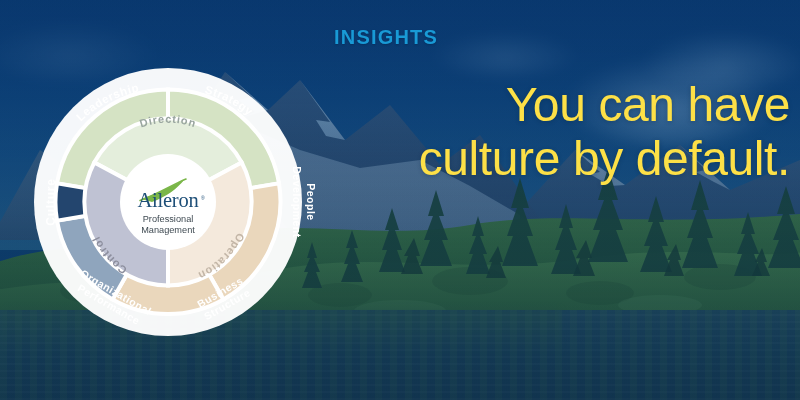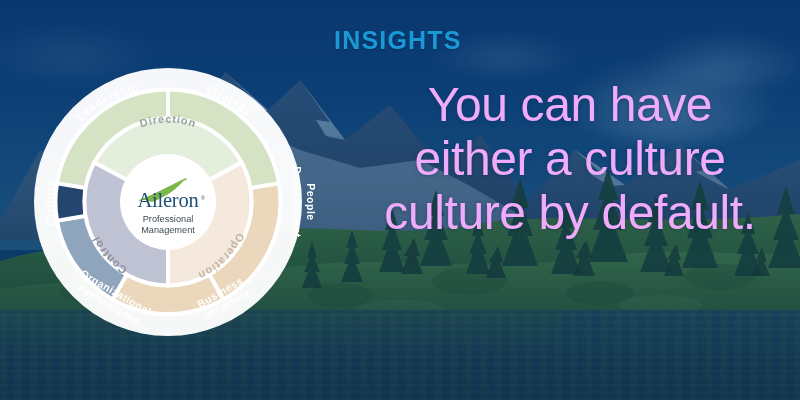--- a/index.html
+++ b/index.html
@@ -79,31 +79,31 @@
     mix-blend-mode:multiply;
   }
   .tint2 {
     position:absolute; inset:0;
     background:linear-gradient(180deg,rgba(13,74,133,.30),rgba(20,75,120,.18) 45%,rgba(22,70,105,.30));
   }
 
   
   .insights {
     position:absolute; left:334px; top:26px;
-    font-size:25px; font-weight:bold; letter-spacing:1.2px;
+    font-size:20px; font-weight:bold; letter-spacing:1.2px;
     color:#199ad6;
     text-shadow:0 1px 2px rgba(0,30,60,.35);
     white-space:nowrap;
   }
 
   
   .headline {
     position:absolute; left:350px; top:78px; width:440px;
     font-size:48px; line-height:1.125; font-weight:300;
-    color:#f0abfc; text-align:center;
+    color:#fde047; text-align:right;
     letter-spacing:-0.4px;
     text-shadow:0 1px 4px rgba(0,35,65,.30);
   }
   .headline .ln { display:block; white-space:nowrap; }
 
   
   .wheel { position:absolute; left:28px; top:62px; width:280px; height:280px; }
   .wheel svg { display:block; overflow:visible; }
   .seg-label { font-family:"Liberation Sans", sans-serif; font-weight:bold; }
 
@@ -227,21 +227,20 @@
   </div>
 
   <div class="tint"></div>
   <div class="tint2"></div>
 </div>
 
 <div class="insights">INSIGHTS</div>
 
 <div class="headline">
   <span class="ln">You can have</span>
-  <span class="ln">either a culture</span>
   <span class="ln">culture by default.</span>
 </div>
 
 <div class="wheel">
   <svg width="280" height="280" viewBox="0 0 280 280">
     <defs>
 
       <path id="pLeadership" d="M 35.24,82.00 A 112,112 0 0 1 140,28"></path>
       <path id="pStrategy" d="M 140,28 A 112,112 0 0 1 244.76,82.00"></path>
       <path id="pPeopleDev" d="M 248,143 A 112,112 0 0 1 193,237.96"></path>

